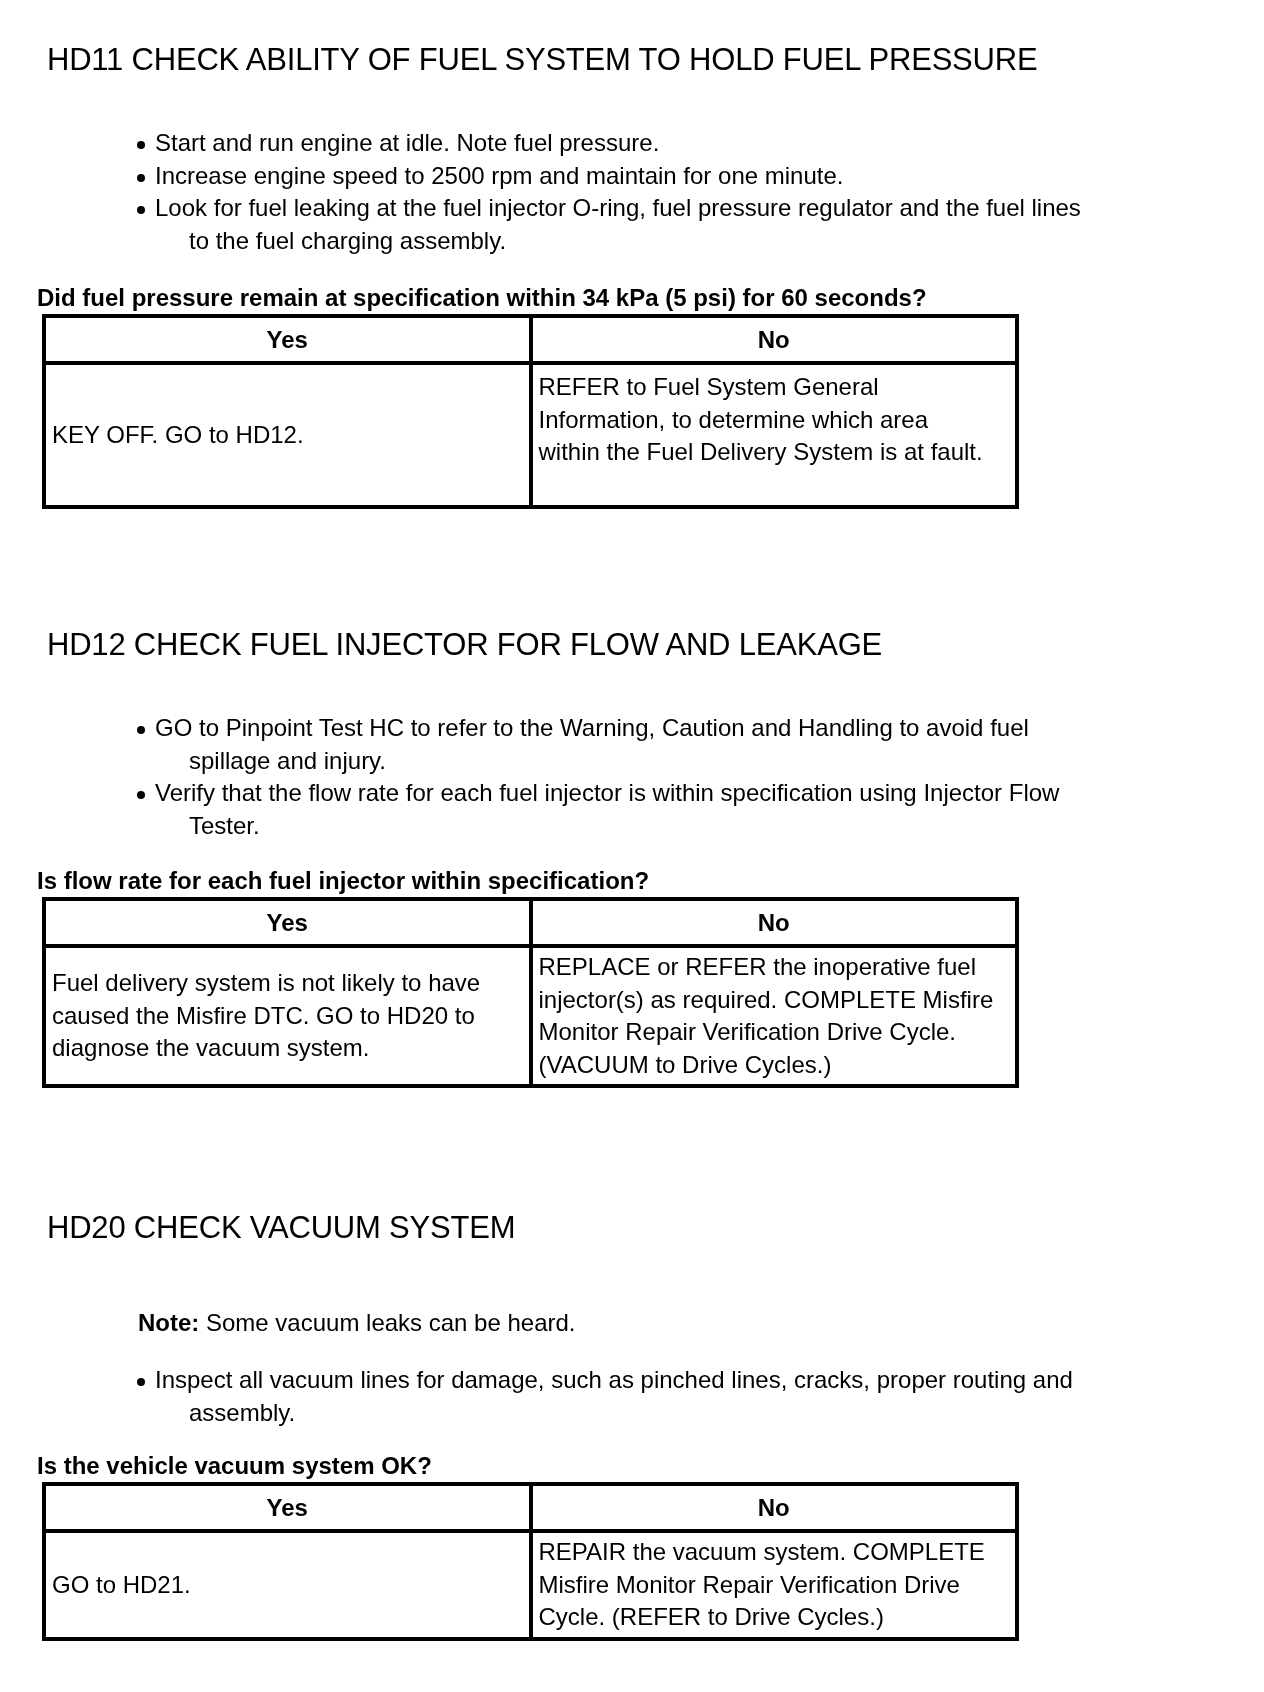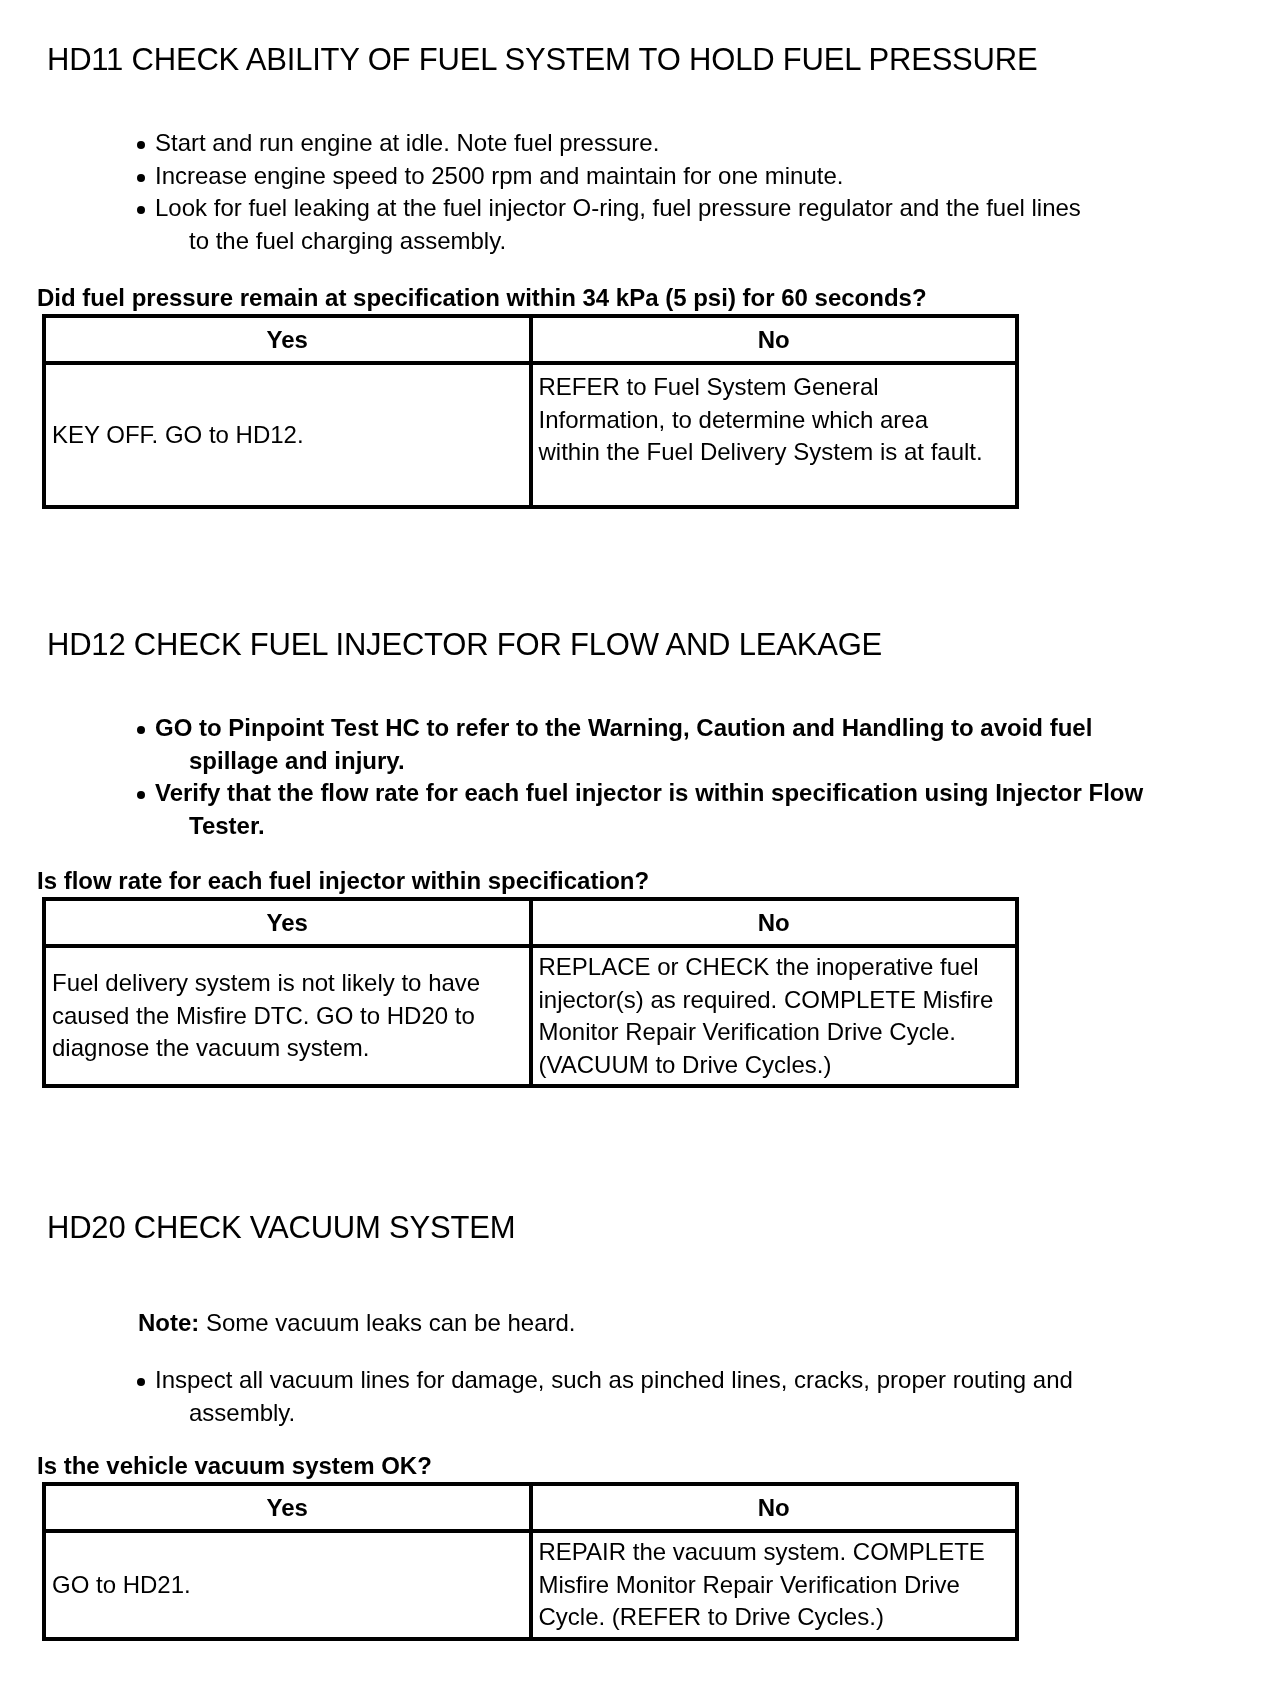--- a/index.html
+++ b/index.html
@@ -66,21 +66,21 @@
       <td style="vertical-align:top; padding-top:6px;">
         <div>REFER to Fuel System General</div>
         <div>Information, to determine which area</div>
         <div>within the Fuel Delivery System is at fault.</div>
       </td>
     </tr>
   </tbody>
 </table>
 
 <h1 class="heading" style="top:617px;">HD12 CHECK FUEL INJECTOR FOR FLOW AND LEAKAGE</h1>
-<ul class="bullets" style="top:695px;font-weight:bold;">
+<ul class="bullets" style="top:695px;">
   <li>
       <span class="bullet-dot"></span>
       <span class="wrap">GO to Pinpoint Test HC to refer to the Warning, Caution and Handling to avoid fuel</span>
       <span class="cont">spillage and injury.</span>
     </li>
   <li>
       <span class="bullet-dot"></span>
       <span class="wrap">Verify that the flow rate for each fuel injector is within specification using Injector Flow</span>
       <span class="cont">Tester.</span>
     </li>
@@ -94,21 +94,21 @@
     </tr>
   </thead>
   <tbody>
     <tr style="height:140px;">
       <td>
         <div>Fuel delivery system is not likely to have</div>
         <div>caused the Misfire DTC. GO to HD20 to</div>
         <div>diagnose the vacuum system.</div>
       </td>
       <td>
-        <div>REPLACE or CHECK the inoperative fuel</div>
+        <div>REPLACE or REFER the inoperative fuel</div>
         <div>injector(s) as required. COMPLETE Misfire</div>
         <div>Monitor Repair Verification Drive Cycle.</div>
         <div>(VACUUM to Drive Cycles.)</div>
       </td>
     </tr>
   </tbody>
 </table>
 
 <h1 class="heading" style="top:1200px;">HD20 CHECK VACUUM SYSTEM</h1>
 <p class="note" style="top:1309px;"><b>Note:</b><span> Some vacuum leaks can be heard.</span></p>

